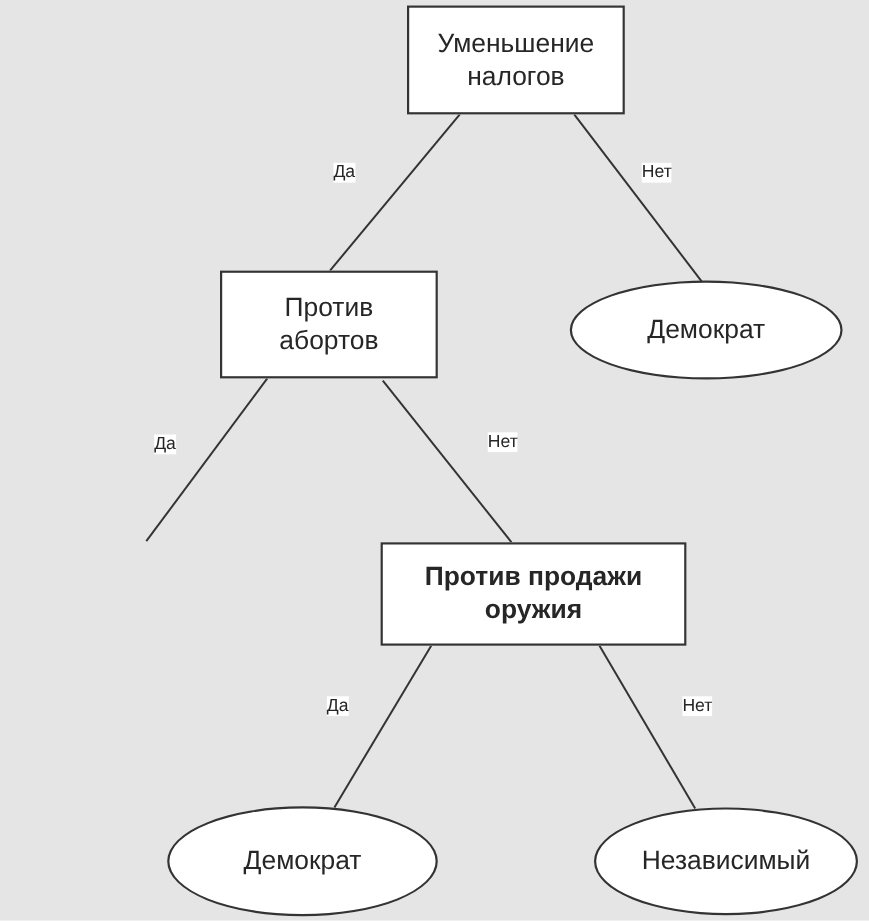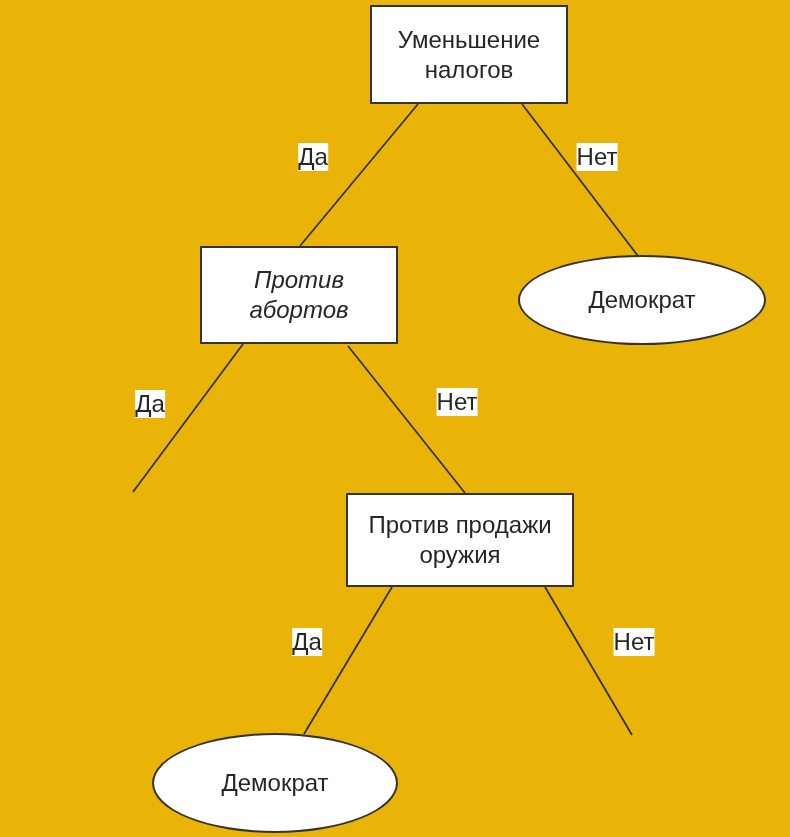--- a/index.html
+++ b/index.html
@@ -4,21 +4,21 @@
 <style>
   html, body {
     margin: 0;
     padding: 0;
     background: #ffffff;
   }
   .canvas {
     position: relative;
     width: 790px;
     height: 837px;
-    background: #eab308;
+    background: #e5e5e5;
     overflow: hidden;
     font-family: "Liberation Sans", sans-serif;
     color: #262626;
   }
   svg.edges {
     position: absolute;
     left: 0;
     top: 0;
     width: 790px;
     height: 837px;
@@ -44,30 +44,30 @@
     border-radius: 50%;
     text-align: center;
   }
   .node-label {
     display: block;
     padding: 0 10px;
   }
   .edge-label {
     position: absolute;
     transform: translate(-50%, -50%);
-    font-size: 24px;
+    font-size: 16px;
     white-space: nowrap;
     background: #ffffff;
   }
   
   .n-root        { left: 370px; top: 5px;   width: 198px; height: 99px;  }
-  .n-abortion    { left: 200px; top: 246px; width: 198px; height: 98px; font-style: italic;  }
+  .n-abortion    { left: 200px; top: 246px; width: 198px; height: 98px;  }
   .n-democrat1   { left: 518px; top: 255px; width: 248px; height: 90px;  }
   .n-republican  { left: 3px;   top: 492px; width: 250px; height: 95px;  }
-  .n-guns        { left: 346px; top: 493px; width: 228px; height: 94px;  }
+  .n-guns        { left: 346px; top: 493px; width: 278px; height: 94px; font-weight: bold;  }
   .n-democrat2   { left: 152px; top: 733px; width: 246px; height: 100px; }
   .n-independent { left: 540px; top: 734px; width: 240px; height: 98px;  }
   
   .el-0 { left: 313px; top: 157px; }
   .el-1 { left: 597px; top: 157px; }
   .el-2 { left: 150px; top: 404px; }
   .el-3 { left: 457px; top: 402px; }
   .el-4 { left: 307px; top: 642px; }
   .el-5 { left: 634px; top: 642px; }
 </style>
@@ -99,20 +99,23 @@
 
 
   <div class="node rect n-guns">
     <span class="node-label">Против продажи оружия</span>
   </div>
 
   <div class="node ellipse n-democrat2">
     <span class="node-label">Демократ</span>
   </div>
 
+  <div class="node ellipse n-independent">
+    <span class="node-label">Независимый</span>
+  </div>
 
   <div class="edge-label el-0">Да</div>
   <div class="edge-label el-1">Нет</div>
   <div class="edge-label el-2">Да</div>
   <div class="edge-label el-3">Нет</div>
   <div class="edge-label el-4">Да</div>
   <div class="edge-label el-5">Нет</div>
 
 </div>
 

